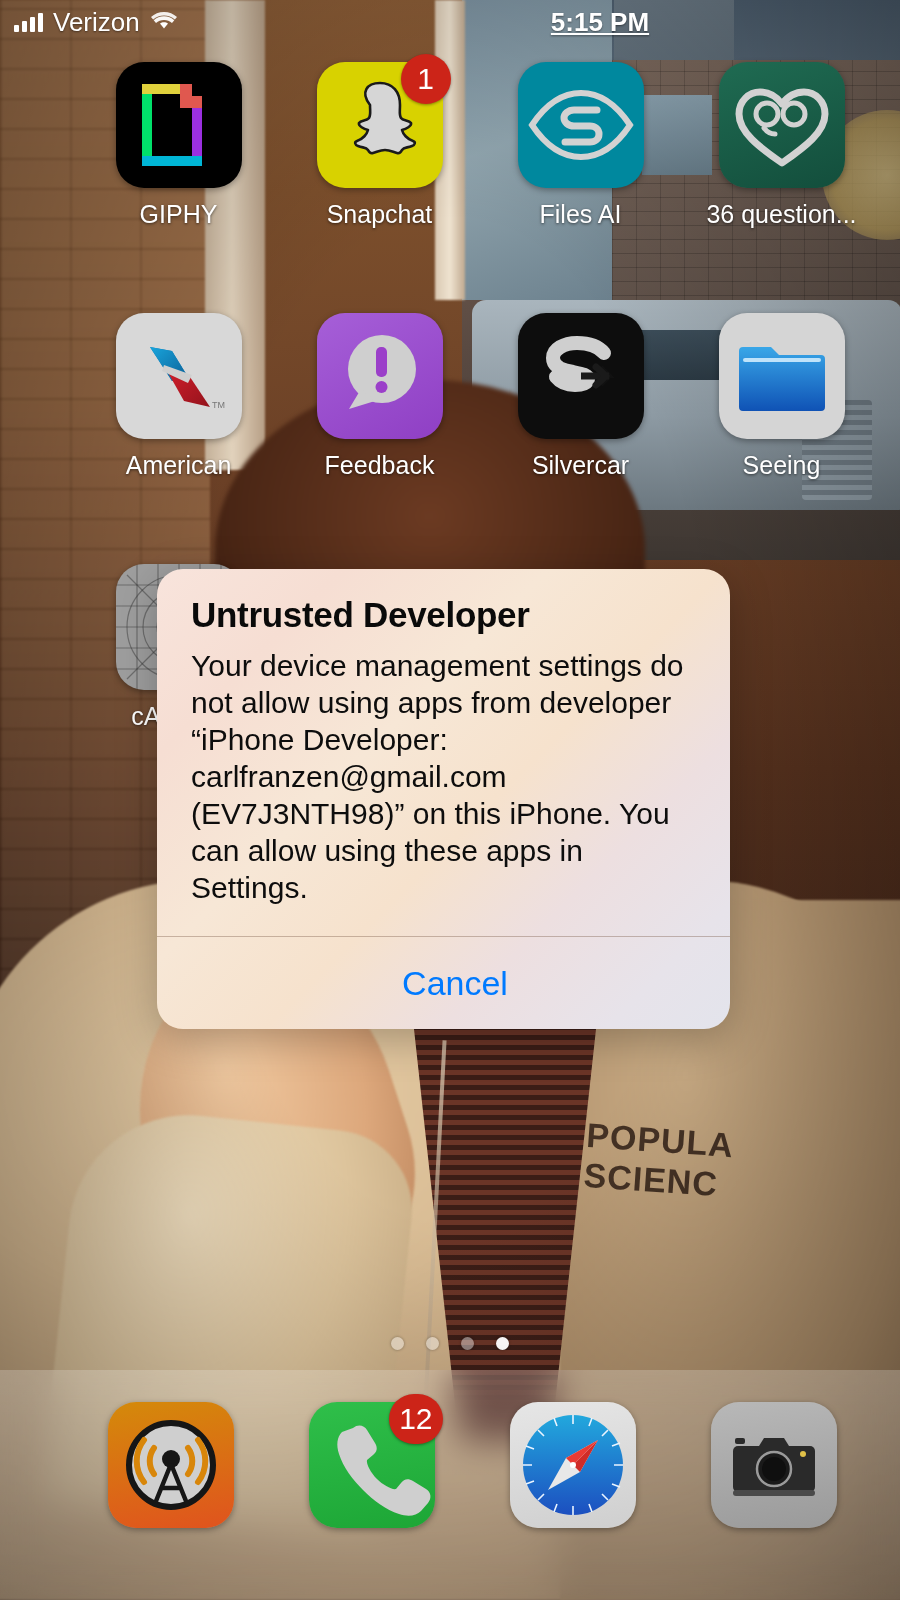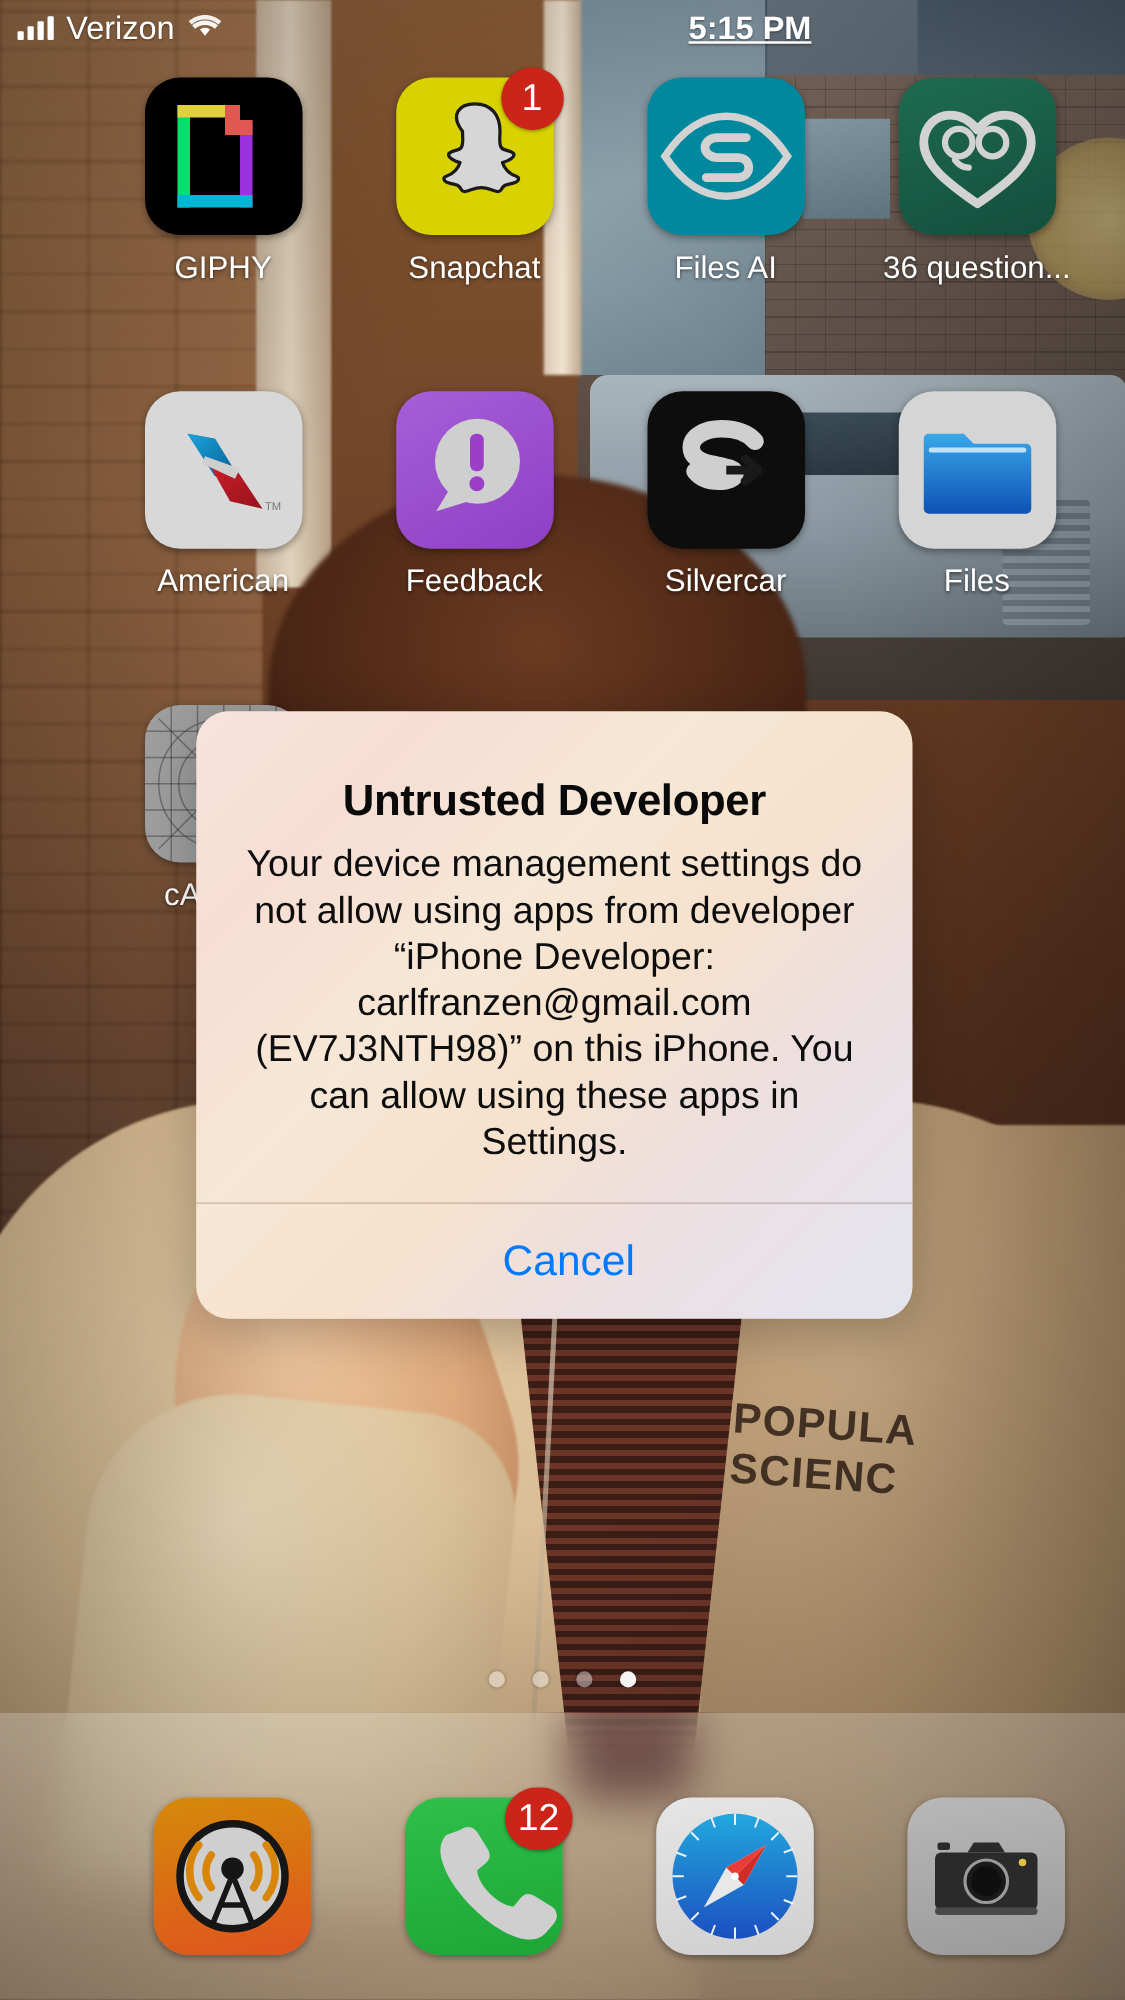--- a/index.html
+++ b/index.html
@@ -205,33 +205,33 @@
   #dots { position:absolute; left:0; top:1337px; width:900px; z-index:20;
     display:flex; justify-content:center; gap:22px; }
   #dots span { width:13px; height:13px; border-radius:50%;
     background:rgba(255,255,255,.42); box-shadow:0 0 3px rgba(0,0,0,.35); }
   #dots span.active { background:rgba(255,255,255,.95); }
 
   
   #dock { position:absolute; left:0; top:1370px; width:900px; height:230px;
     background:linear-gradient(180deg,rgba(255,255,255,.22),rgba(255,255,255,.13));
     backdrop-filter:blur(18px); z-index:20;
-    display:flex; align-items:center; padding-left:46px; padding-top:32px; }
+    display:flex; align-items:flex-start; padding-left:31px; padding-top:32px; }
   #dock .cell { width:201px; }
   #dock .icon { width:126px; height:126px; border-radius:28px; }
 
   
   #alert {
     position:absolute; left:157px; top:569px; width:573px;
     border-radius:26px; z-index:60; overflow:hidden;
     background:linear-gradient(135deg,#f8e4dc 0%,#f6ded3 18%,#f7e7d6 38%,
                #f6e2cd 55%,#eddfe0 72%,#e7e3ea 88%,#e3e4ec 100%);
     box-shadow:0 10px 40px rgba(0,0,0,.25);
   }
-  .al-body { padding:52px 34px 30px; text-align:center; }
+  .al-body { padding:26px 34px 30px; }
   .al-title { font-size:35px; font-weight:bold; color:#0a0a0a; margin-bottom:12px;
     letter-spacing:-.3px; }
   .al-msg { font-size:30px; line-height:37px; color:#0d0d0d; }
   .al-sep { height:1px; background:rgba(120,90,70,.38); }
   .al-btn { height:92px; display:flex; align-items:center; justify-content:center;
     font-size:34px; color:#007aff; cursor:pointer; }
 </style>
 </head>
 <body>
 
@@ -404,21 +404,21 @@
                 <linearGradient id="fg" x1="0" y1="0" x2="0" y2="1">
               <stop offset="0" stop-color="#39a7e8"></stop>
                   <stop offset="1" stop-color="#0f52b5"></stop>
                 </linearGradient>
               </defs>
             <path d="M24 34h28l8 8h42a4 4 0 014 4v48a4 4 0 01-4 4H24a4 4 0 01-4-4V38a4 4 0 014-4z" fill="url(#fg)"></path>
             <rect x="24" y="45" width="78" height="4" rx="2" fill="#bfe3fa"></rect>
           </svg>
         </div>
       </div>
-      <div class="label">Files</div>
+      <div class="label">Seeing</div>
     </div>
   </div>
 
   <div class="row" style="margin-top:84px;">
     <div class="cell">
       <div class="icon-wrap">
         <div class="icon ic-carl">
           <svg width="126" height="126" viewBox="0 0 126 126">
             <g stroke="rgba(60,60,60,.5)" stroke-width="1.2" fill="none">
               <path d="M0 21h126M0 42h126M0 63h126M0 84h126M0 105h126"></path>

